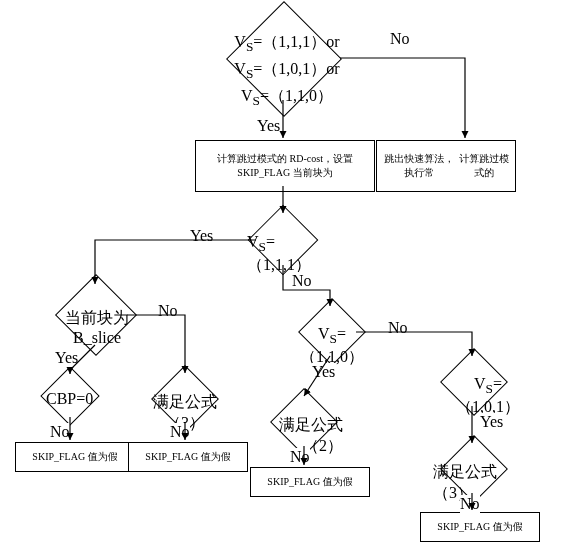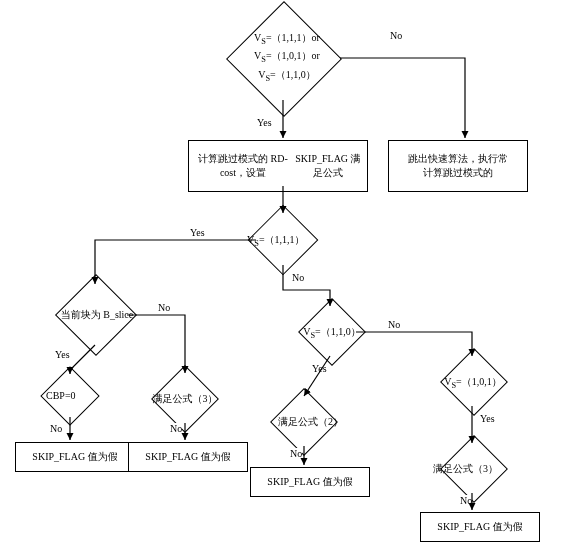--- a/index.html
+++ b/index.html
@@ -1,36 +1,36 @@
 <!DOCTYPE html>
 <html><head>
 <meta charset="utf-8">
 <style>
 body{margin:0;padding:0;font-family:"SimSun",serif;font-size:10px;background:#fff;width:583px;height:542px;position:relative}
 .diamond{position:absolute;background:#fff;border:1.5px solid #000;transform:rotate(45deg);display:flex;align-items:center;justify-content:center}
 .rect{position:absolute;background:#fff;border:1.5px solid #000;display:flex;align-items:center;justify-content:center;text-align:center;line-height:1.4;padding:4px}
-.lbl{position:absolute;font-size:10px;background:#fff}
+.lbl{position:absolute;font-size:16px;background:#fff}
 svg{position:absolute;top:0;left:0;pointer-events:none}
 </style>
 </head>
 <body>
 
 <div class="diamond" style="left:243px;top:18px;width:80px;height:80px"></div>
 <div class="lbl" style="left:227px;top:30px;width:120px;text-align:center;line-height:1.5;background:transparent">
   <span>V<sub>S</sub>=（1,1,1）or</span><br>
   <span>V<sub>S</sub>=（1,0,1）or</span><br>
   <span>V<sub>S</sub>=（1,1,0）</span>
 </div>
 
-<div class="rect" style="left:188px;top:140px;width:170px;height:42px;flex-direction:row">
+<div class="rect" style="left:195px;top:140px;width:170px;height:42px;flex-direction:column">
   <div>计算跳过模式的 RD-cost，设置</div>
-  <div>SKIP_FLAG 满足公式</div>
+  <div>SKIP_FLAG 当前块为</div>
 </div>
 
-<div class="rect" style="left:388px;top:140px;width:130px;height:42px;flex-direction:column">
+<div class="rect" style="left:376px;top:140px;width:130px;height:42px;flex-direction:row">
   <div>跳出快速算法，执行常</div>
   <div>计算跳过模式的</div>
 </div>
 
 <div class="diamond" style="left:258px;top:215px;width:48px;height:48px"></div>
 <div class="lbl" style="left:247px;top:233px;width:74px;text-align:left;background:transparent">V<sub>S</sub>=（1,1,1）</div>
 
 <div class="diamond" style="left:67px;top:286px;width:56px;height:56px"></div>
 <div class="lbl" style="left:52px;top:308px;width:90px;text-align:center;background:transparent">当前块为 B_slice</div>
 
@@ -40,21 +40,21 @@
 <div class="diamond" style="left:161px;top:375px;width:46px;height:46px"></div>
 <div class="lbl" style="left:145px;top:392px;width:80px;text-align:center;background:transparent">满足公式（3）</div>
 
 <div class="diamond" style="left:308px;top:308px;width:46px;height:46px"></div>
 <div class="lbl" style="left:293px;top:325px;width:78px;text-align:center;background:transparent">V<sub>S</sub>=（1,1,0）</div>
 
 <div class="diamond" style="left:280px;top:398px;width:46px;height:46px"></div>
 <div class="lbl" style="left:263px;top:415px;width:80px;text-align:right;background:transparent">满足公式（2）</div>
 
 <div class="diamond" style="left:450px;top:358px;width:46px;height:46px"></div>
-<div class="lbl" style="left:434px;top:375px;width:78px;text-align:center;background:transparent">V<sub>S</sub>=（1,0,1）</div>
+<div class="lbl" style="left:449px;top:375px;width:78px;text-align:center;background:transparent">V<sub>S</sub>=（1,0,1）</div>
 
 <div class="diamond" style="left:450px;top:445px;width:46px;height:46px"></div>
 <div class="lbl" style="left:433px;top:462px;width:80px;text-align:left;background:transparent">满足公式（3）</div>
 
 <div class="rect" style="left:15px;top:442px;width:110px;height:20px">
     <span>SKIP_FLAG 值为假</span>
   </div>
 <div class="rect" style="left:128px;top:442px;width:110px;height:20px">
     <span>SKIP_FLAG 值为假</span>
   </div>

